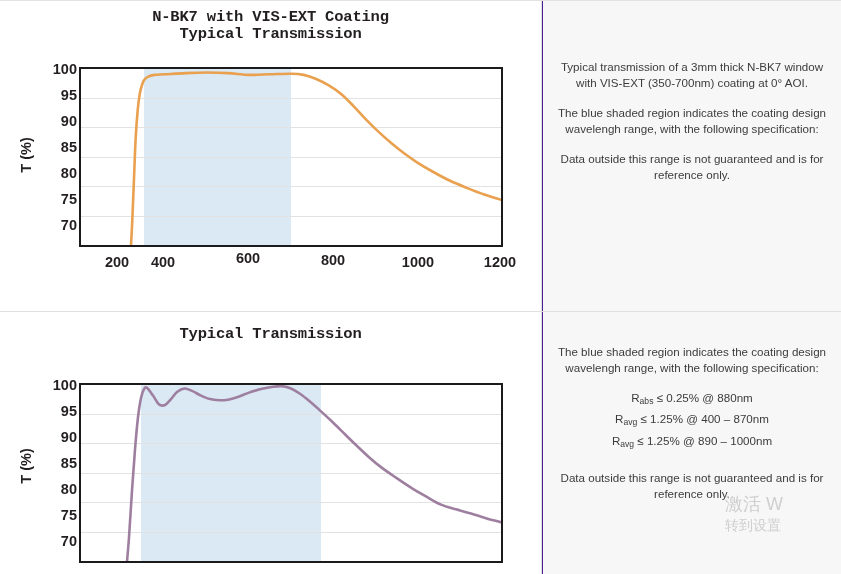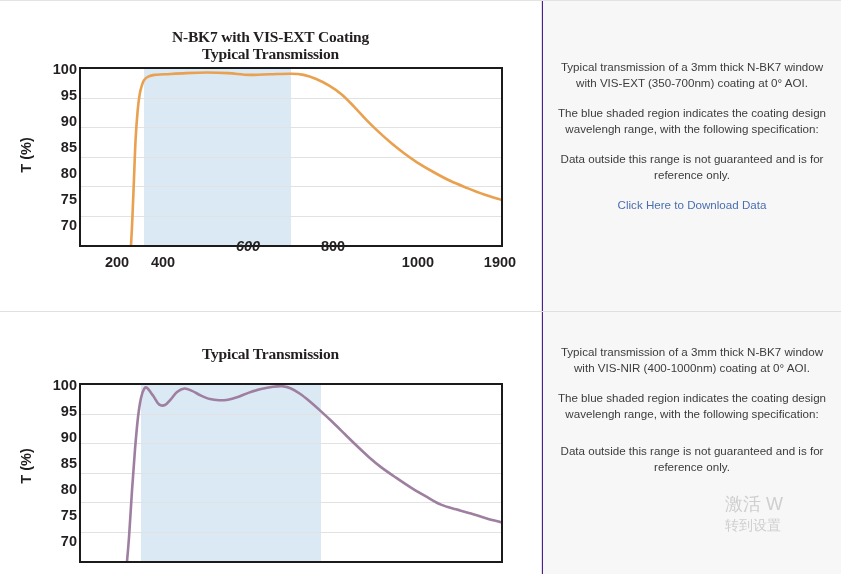--- a/index.html
+++ b/index.html
@@ -42,22 +42,21 @@
 
   
   .chart-title {
     width: 100%;
     text-align: center;
     color: #231f20;
     font-weight: bold;
     letter-spacing: -0.2px;
     line-height: 1.12;
     font-size: 15.5px;
-    font-family: Liberation Serif, serif;
-    margin-top: 19px;
+    font-family: Liberation Mono, monospace;
   }
   .chart-title .l1, .chart-title .l2 { display: block; white-space: nowrap; }
   .plot-frame {
     position: absolute;
     border: 2px solid #1b1b1b;
     background: #ffffff;
     overflow: hidden;
   }
   .gridline {
     position: absolute; left: 0; right: 0;
@@ -180,33 +179,32 @@
         <div class="gridline" style="top:117px;"></div>
         <div class="gridline" style="top:147px;"></div>
 
         <svg class="curve-svg" width="420" height="176" viewBox="0 0 420 176">
           <path id="curve1" fill="none" stroke="#e9a04f" stroke-width="2.6" stroke-linecap="round" stroke-linejoin="round" d="M49.56,184.80 C49.84,179.42 50.68,164.76 51.24,152.53 C51.80,140.31 52.36,125.16 52.92,111.47 C53.48,97.78 53.97,82.13 54.60,70.40 C55.23,58.67 56.00,48.69 56.70,41.07 C57.40,33.44 58.10,28.75 58.80,24.64 C59.50,20.53 60.20,18.68 60.90,16.43 C61.60,14.18 61.95,12.61 63.00,11.15 C64.05,9.68 65.45,8.51 67.20,7.63 C68.95,6.75 70.70,6.26 73.50,5.87 C76.30,5.48 78.75,5.57 84.00,5.28 C89.25,4.99 98.00,4.40 105.00,4.11 C112.00,3.81 119.00,3.52 126.00,3.52 C133.00,3.52 140.00,3.72 147.00,4.11 C154.00,4.50 161.00,5.67 168.00,5.87 C175.00,6.06 182.00,5.48 189.00,5.28 C196.00,5.08 204.40,4.60 210.00,4.69 C215.60,4.79 218.40,4.99 222.60,5.87 C226.80,6.75 231.00,8.21 235.20,9.97 C239.40,11.73 243.60,13.88 247.80,16.43 C252.00,18.97 256.20,21.71 260.40,25.23 C264.60,28.75 268.80,33.24 273.00,37.55 C277.20,41.85 281.40,46.74 285.60,51.04 C289.80,55.34 294.00,59.45 298.20,63.36 C302.40,67.27 306.60,70.99 310.80,74.51 C315.00,78.03 319.20,81.35 323.40,84.48 C327.60,87.61 331.10,90.15 336.00,93.28 C340.90,96.41 347.20,100.12 352.80,103.25 C358.40,106.38 364.00,109.41 369.60,112.05 C375.20,114.69 380.80,116.84 386.40,119.09 C392.00,121.34 397.60,123.59 403.20,125.55 C408.80,127.50 417.20,129.95 420.00,130.83"></path>
         </svg>
       </div>
 
       <div class="xtick" style="left:79px;  top:254px;margin-left:38px;">200</div>
       <div class="xtick" style="left:163px; top:254px;">400</div>
-      <div class="xtick" style="left:248px; top:238px;font-style:italic;">600</div>
-      <div class="xtick" style="left:333px; top:238px;">800</div>
+      <div class="xtick" style="left:248px; top:250px;">600</div>
+      <div class="xtick" style="left:333px; top:252px;">800</div>
       <div class="xtick" style="left:418px; top:254px;">1000</div>
-      <div class="xtick" style="left:500px; top:254px;">1900</div>
+      <div class="xtick" style="left:500px; top:254px;">1200</div>
 
     </div>
 
     <div class="text-pane">
       <div class="tp-inner" style="top:58px;">
         <p>Typical transmission of a 3mm thick N-BK7 window with VIS-EXT (350-700nm) coating at 0° AOI.</p>
         <p>The blue shaded region indicates the coating design wavelengh range, with the following specification:</p>
         <p>Data outside this range is not guaranteed and is for reference only.</p>
-        <a class="dl-link" href="#">Click Here to Download Data</a>
       </div>
     </div>
   </div>
 
   <div class="row" id="row2">
 
     <div class="chart-pane">
       <div class="chart-title" style="top:14px; position:absolute;">
         <span class="l2">Typical Transmission</span>
       </div>
@@ -232,22 +230,26 @@
 
         <svg class="curve-svg" width="420" height="176" viewBox="0 0 420 176">
           <path id="curve2" fill="none" stroke="#9e7fa0" stroke-width="2.6" stroke-linecap="round" stroke-linejoin="round" d="M45.00,187.73 C45.50,181.87 47.00,166.22 48.00,152.53 C49.00,138.84 50.00,120.27 51.00,105.60 C52.00,90.93 53.00,76.76 54.00,64.53 C55.00,52.31 56.00,40.87 57.00,32.27 C58.00,23.66 59.00,17.60 60.00,12.91 C61.00,8.21 62.00,5.77 63.00,4.11 C64.00,2.44 64.50,1.86 66.00,2.93 C67.50,4.01 70.00,7.82 72.00,10.56 C74.00,13.30 76.00,17.80 78.00,19.36 C80.00,20.92 82.00,20.83 84.00,19.95 C86.00,19.07 88.00,16.23 90.00,14.08 C92.00,11.93 93.75,8.80 96.00,7.04 C98.25,5.28 101.00,3.72 103.50,3.52 C106.00,3.32 108.25,4.69 111.00,5.87 C113.75,7.04 117.00,9.19 120.00,10.56 C123.00,11.93 126.00,13.30 129.00,14.08 C132.00,14.86 135.00,15.16 138.00,15.25 C141.00,15.35 144.00,15.16 147.00,14.67 C150.00,14.18 152.50,13.49 156.00,12.32 C159.50,11.15 164.00,9.00 168.00,7.63 C172.00,6.26 176.00,5.08 180.00,4.11 C184.00,3.13 188.50,2.25 192.00,1.76 C195.50,1.27 198.00,0.88 201.00,1.17 C204.00,1.47 207.00,2.25 210.00,3.52 C213.00,4.79 216.00,6.75 219.00,8.80 C222.00,10.85 224.50,12.91 228.00,15.84 C231.50,18.77 236.00,22.78 240.00,26.40 C244.00,30.02 248.00,33.73 252.00,37.55 C256.00,41.36 260.00,45.37 264.00,49.28 C268.00,53.19 272.00,57.20 276.00,61.01 C280.00,64.83 284.00,68.64 288.00,72.16 C292.00,75.68 295.50,78.71 300.00,82.13 C304.50,85.56 310.00,89.27 315.00,92.69 C320.00,96.12 325.00,99.54 330.00,102.67 C335.00,105.80 340.00,108.63 345.00,111.47 C350.00,114.30 355.00,117.53 360.00,119.68 C365.00,121.83 370.00,122.91 375.00,124.37 C380.00,125.84 385.00,127.01 390.00,128.48 C395.00,129.95 400.00,131.71 405.00,133.17 C410.00,134.64 417.50,136.60 420.00,137.28"></path>
         </svg>
       </div>
 
     </div>
 
     <div class="text-pane">
       <div class="tp-inner" style="top:32px;">
-        <p>Typical transmission of a 3mm thick N-BK7 window with VIS-NIR (400-1000nm) coating at 0° AOI.</p>
         <p>The blue shaded region indicates the coating design wavelengh range, with the following specification:</p>
+        <div class="spec-block">
+          <p class="spec"><span>R</span><sub>abs</sub><span> ≤ 0.25% @ 880nm</span></p>
+          <p class="spec"><span>R</span><sub>avg</sub><span> ≤ 1.25% @ 400 – 870nm</span></p>
+          <p class="spec-last"><span>R</span><sub>avg</sub><span> ≤ 1.25% @ 890 – 1000nm</span></p>
+        </div>
         <p style="margin-top:20px;">Data outside this range is not guaranteed and is for reference only.</p>
       </div>
     </div>
   </div>
 
   <div id="watermark">
     <div class="wm1">激活 W</div>
     <div class="wm2">转到设置</div>
   </div>
 

